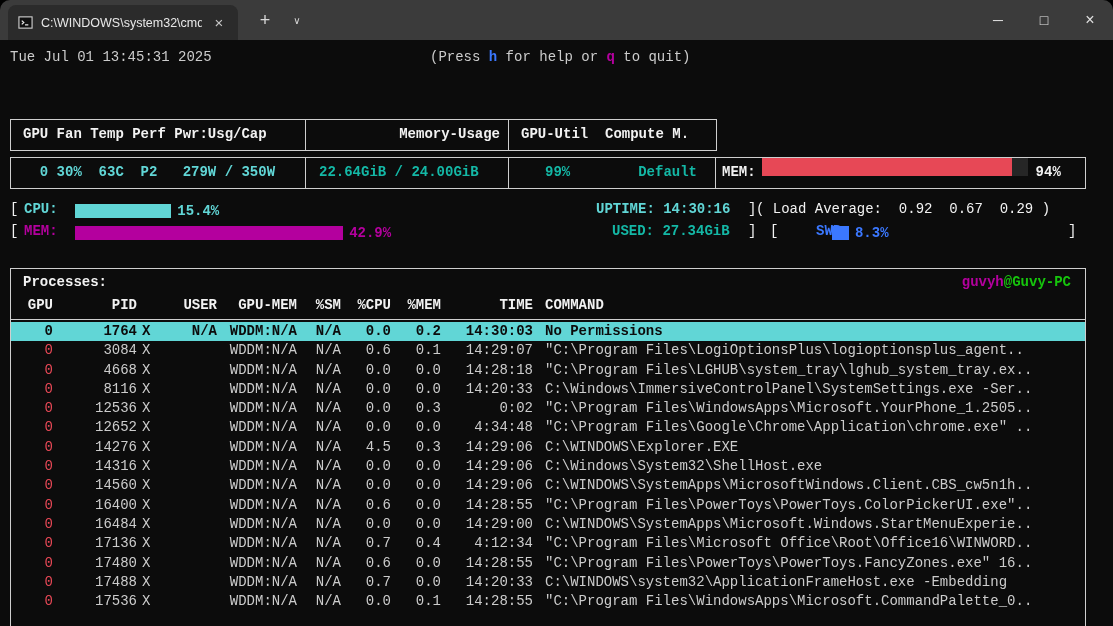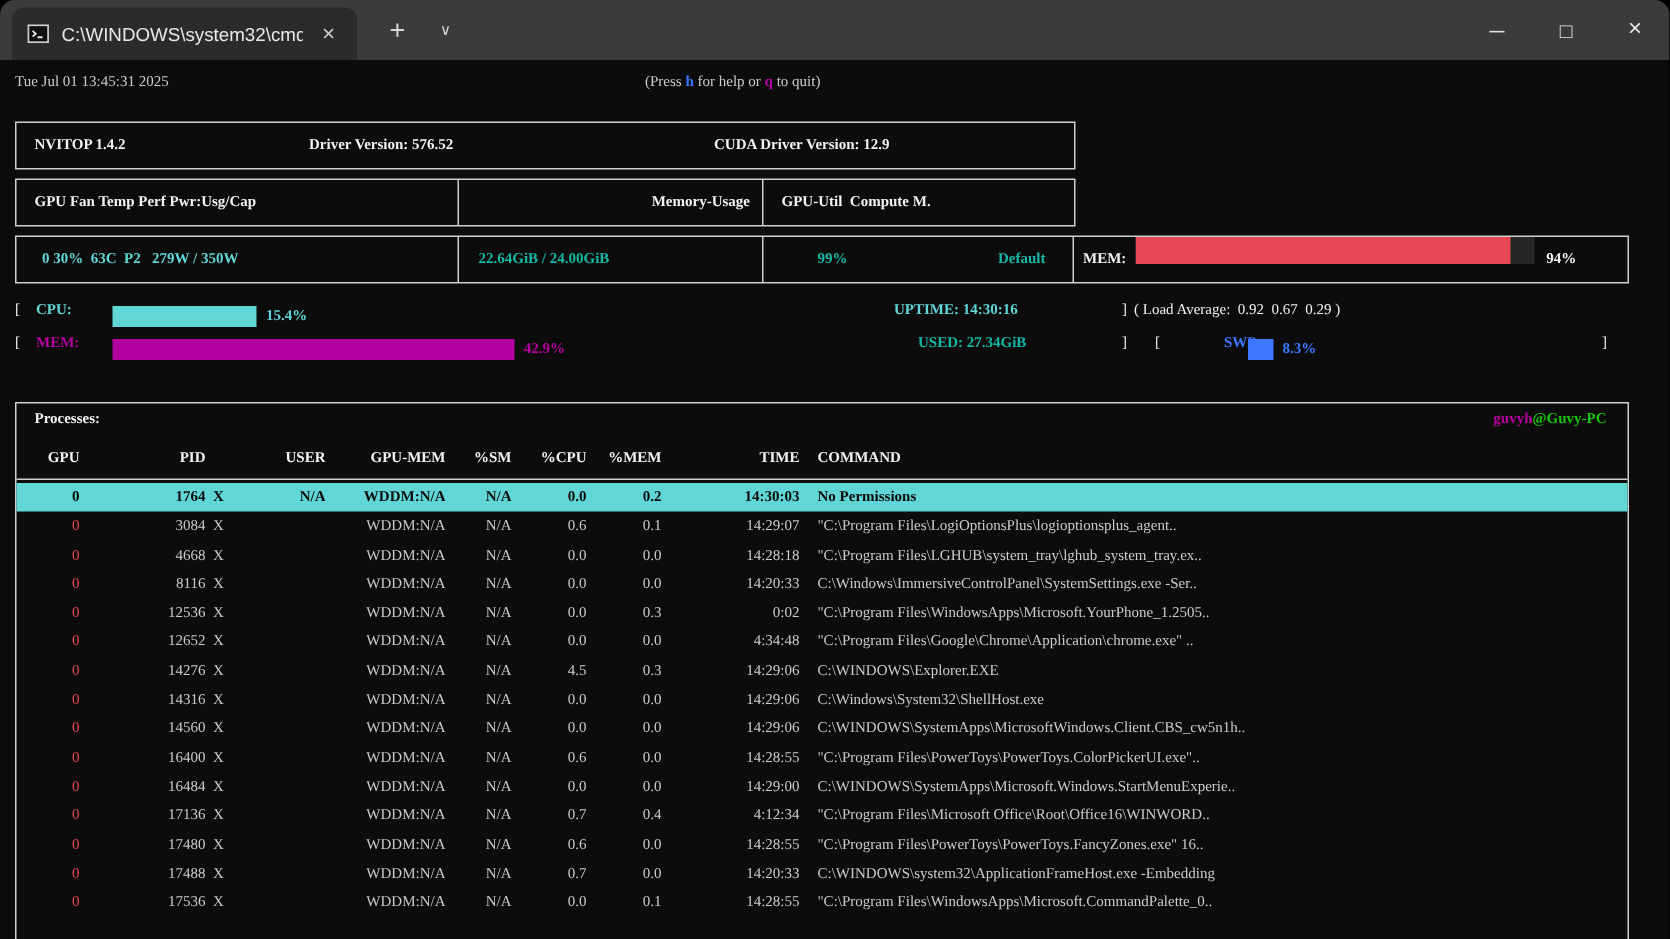--- a/index.html
+++ b/index.html
@@ -11,21 +11,21 @@
   .tab{position:absolute;left:8px;top:5px;width:230px;height:35px;background:#2b2b2b;border-radius:8px 8px 0 0;display:flex;align-items:center;gap:8px;padding:0 10px}
   .tab-title{flex:1;color:#e8e8e8;font-size:12.5px;white-space:nowrap;overflow:hidden}
   .tab-close{color:#c8c8c8;font-size:15px;width:18px;text-align:center;line-height:18px}
   .newtab{position:absolute;left:252px;top:8px;color:#d8d8d8;font-size:18px;width:26px;height:24px;text-align:center;line-height:24px}
   .tabchev{position:absolute;left:286px;top:12px;color:#d8d8d8;font-size:10px;width:22px;height:18px;text-align:center;line-height:18px}
   .wbtns{position:absolute;right:0;top:0;height:40px;display:flex}
   .wbtn{width:46px;height:40px;display:flex;align-items:center;justify-content:center;color:#e0e0e0;font-size:14px}
 
   
   .term{position:absolute;top:40px;left:0;right:0;bottom:0;background:#0c0c0c;color:#ccc;
-        font-family:Liberation Serif, serif;font-size:10px;overflow:hidden}
+        font-family:Liberation Mono, monospace;font-size:14px;overflow:hidden}
   .abs{position:absolute}
   .pre{white-space:pre}
   .b{font-weight:bold}
   .cyan{color:#61d6d6}.red{color:#14b8a6}.mag{color:#b4009e}.grn{color:#16c60c}.blu{color:#3b78ff}.wht{color:#f2f2f2}
 
   .box{position:absolute;border:1px solid #cfcfcf}
   .grid3{display:grid;grid-template-columns:295px 203px 1fr;height:100%}
   .grid4{display:grid;grid-template-columns:295px 203px 207px 1fr;height:100%}
   .cell{border-right:1px solid #cfcfcf;line-height:29px;overflow:hidden;white-space:pre}
   .cell:last-child{border-right:none}
@@ -76,25 +76,20 @@
       <div class="wbtn">□</div>
       <div class="wbtn" style="font-size:16px">×</div>
     </div>
   </div>
 
   <div class="term">
 
     <span class="abs pre" style="left:10px;top:9px">Tue Jul 01 13:45:31 2025</span>
     <span class="abs pre" style="left:430px;top:9px"><span>(Press </span><span class="blu b">h</span><span> for help or </span><span class="mag b">q</span><span> to quit)</span></span>
 
-    <div class="box" style="left:10px;top:41px;width:707px;height:32px">
-      <span class="abs wht b" style="left:12px;top:0;line-height:29px">NVITOP 1.4.2</span>
-      <span class="abs wht b" style="left:195px;top:0;line-height:29px">Driver Version: 576.52</span>
-      <span class="abs wht b" style="left:465px;top:0;line-height:29px">CUDA Driver Version: 12.9</span>
-    </div>
 
     <div class="box" style="left:10px;top:79px;width:707px;height:32px">
       <div class="grid3">
         <div class="cell wht b" style="padding-left:12px">GPU Fan Temp Perf Pwr:Usg/Cap</div>
         <div class="cell wht b" style="text-align:right;padding-right:8px">Memory-Usage</div>
         <div class="cell wht b" style="padding-left:12px">GPU-Util  Compute M.</div>
       </div>
     </div>
 
     <div class="box" style="left:10px;top:117px;width:1076px;height:32px">

